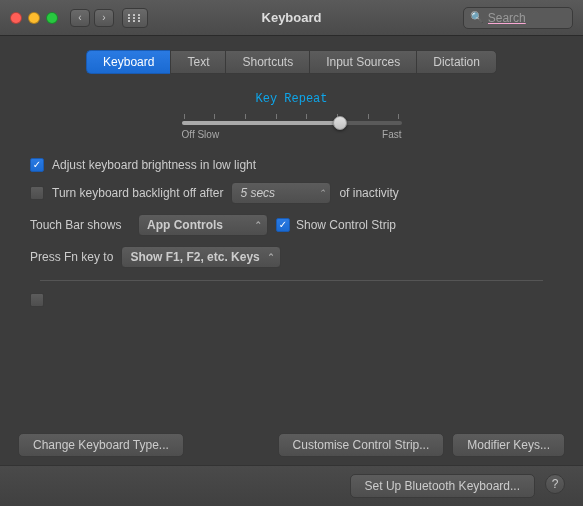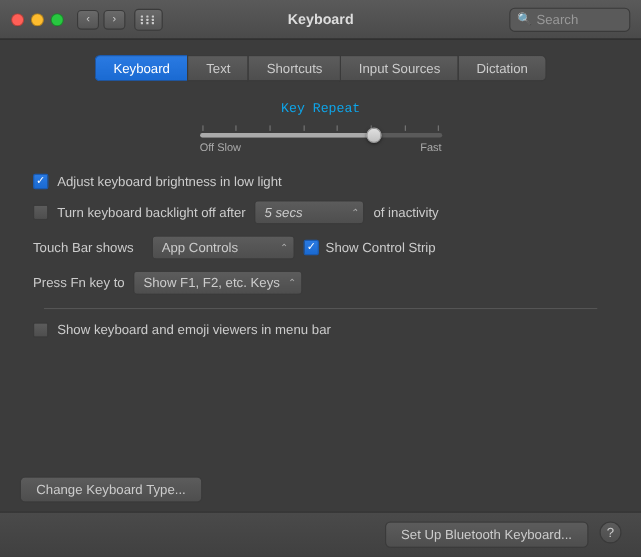--- a/index.html
+++ b/index.html
@@ -103,23 +103,24 @@
     }
     .search-icon {
       color: #999;
       font-size: 11px;
       margin-right: 4px;
     }
     .search-input {
       background: transparent;
       border: none;
       outline: none;
-      color: #7dd3fc;
+      color: #f9a8d4;
       font-size: 12px;
       width: 80px;
+      text-decoration: underline;
     }
     .search-input::placeholder { color: #999; }
 
     
     .content {
       padding: 14px 20px 10px;
     }
 
     
     .tabs {
@@ -255,21 +256,21 @@
       align-items: center;
       cursor: pointer;
       height: 22px;
     }
     .dropdown-arrow {
       position: absolute;
       right: 5px;
       font-size: 9px;
       color: #aaa;
     }
-    .dropdown.wide { min-width: 130px; }
+    .dropdown.wide { min-width: 130px; font-weight: bold; }
     .dropdown.medium { min-width: 100px; font-style: italic; }
 
     
     .touchbar-row {
       display: flex;
       align-items: center;
       gap: 8px;
       margin-bottom: 10px;
     }
     .touchbar-label {
@@ -461,27 +462,30 @@
       <div class="dropdown wide">
         <span>Show F1, F2, etc. Keys</span>
         <span class="dropdown-arrow">⌃</span>
       </div>
     </div>
 
     <div class="divider"></div>
 
     <div class="settings-row menu-bar-row">
       <div class="checkbox unchecked"></div>
-      <span class="row-label">Show keyboard and emoji viewers in menu bar</span>
     </div>
 
   </div>
 </div>
 
 <div class="bottom-section">
   <div class="main-buttons-row">
     <div class="bottom-btn">Change Keyboard Type...</div>
+    <div style="display:flex; gap: 8px;">
+      <div class="bottom-btn">Customise Control Strip...</div>
+      <div class="bottom-btn">Modifier Keys...</div>
+    </div>
   </div>
   <div class="footer-row">
     <div class="footer-btn">Set Up Bluetooth Keyboard...</div>
     <div class="help-btn">?</div>
   </div>
 </div>
 
 </body></html>

